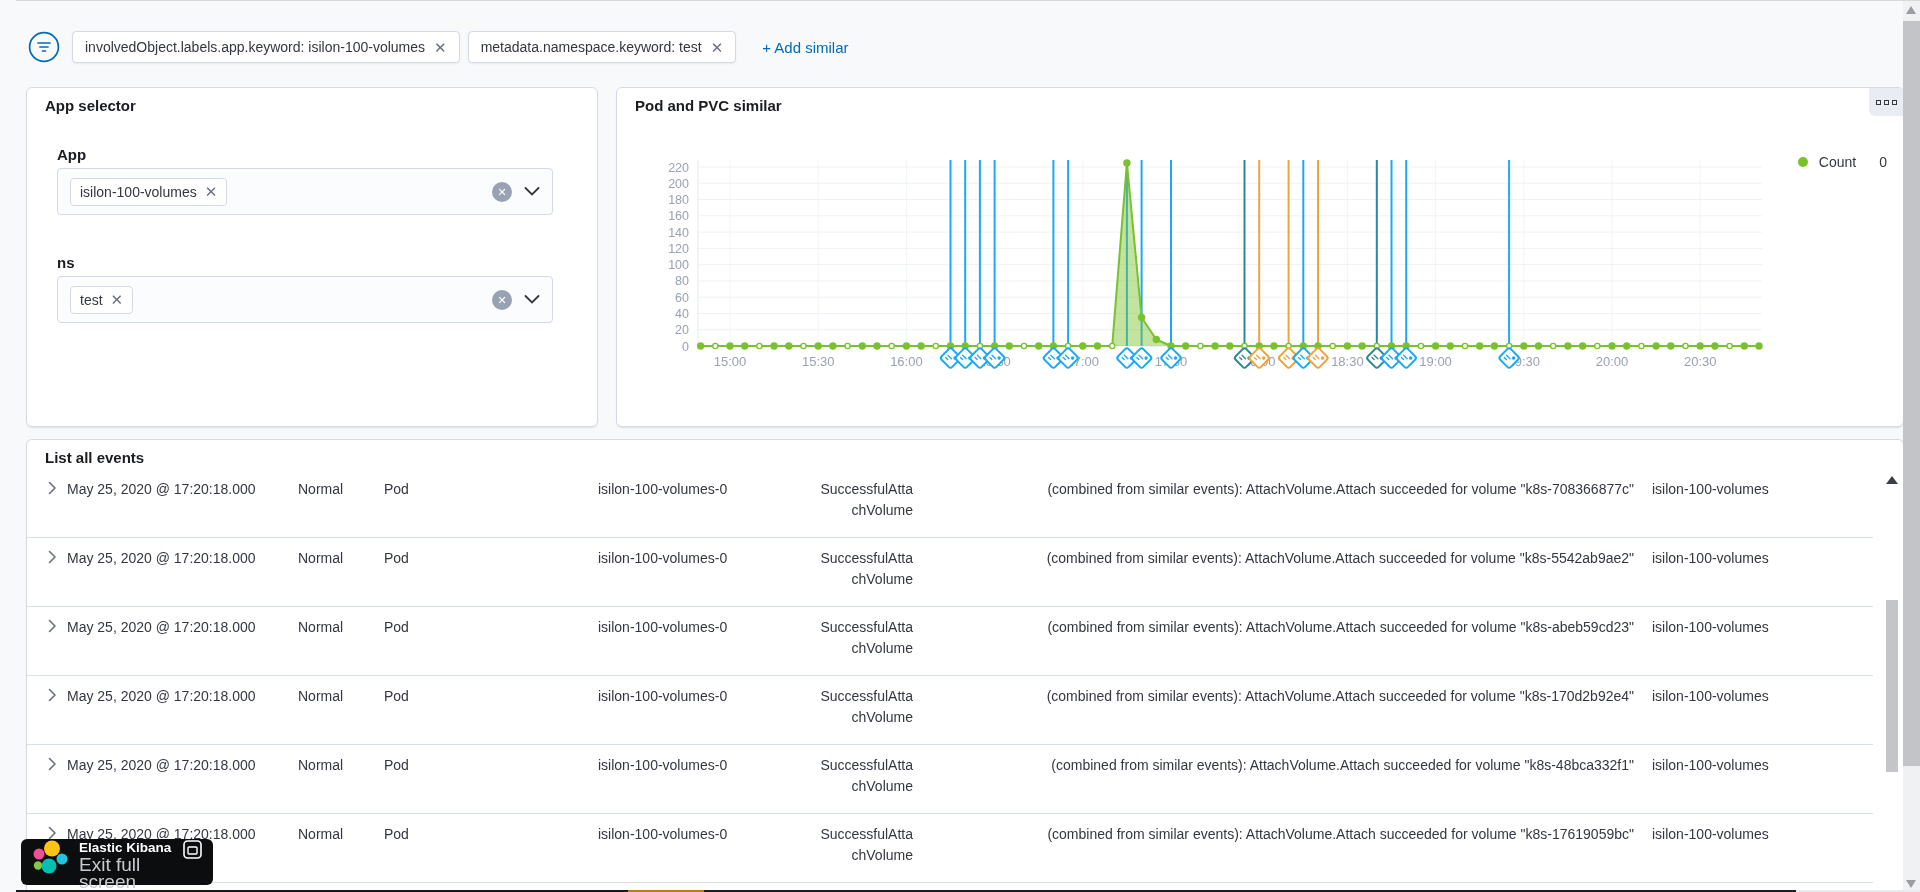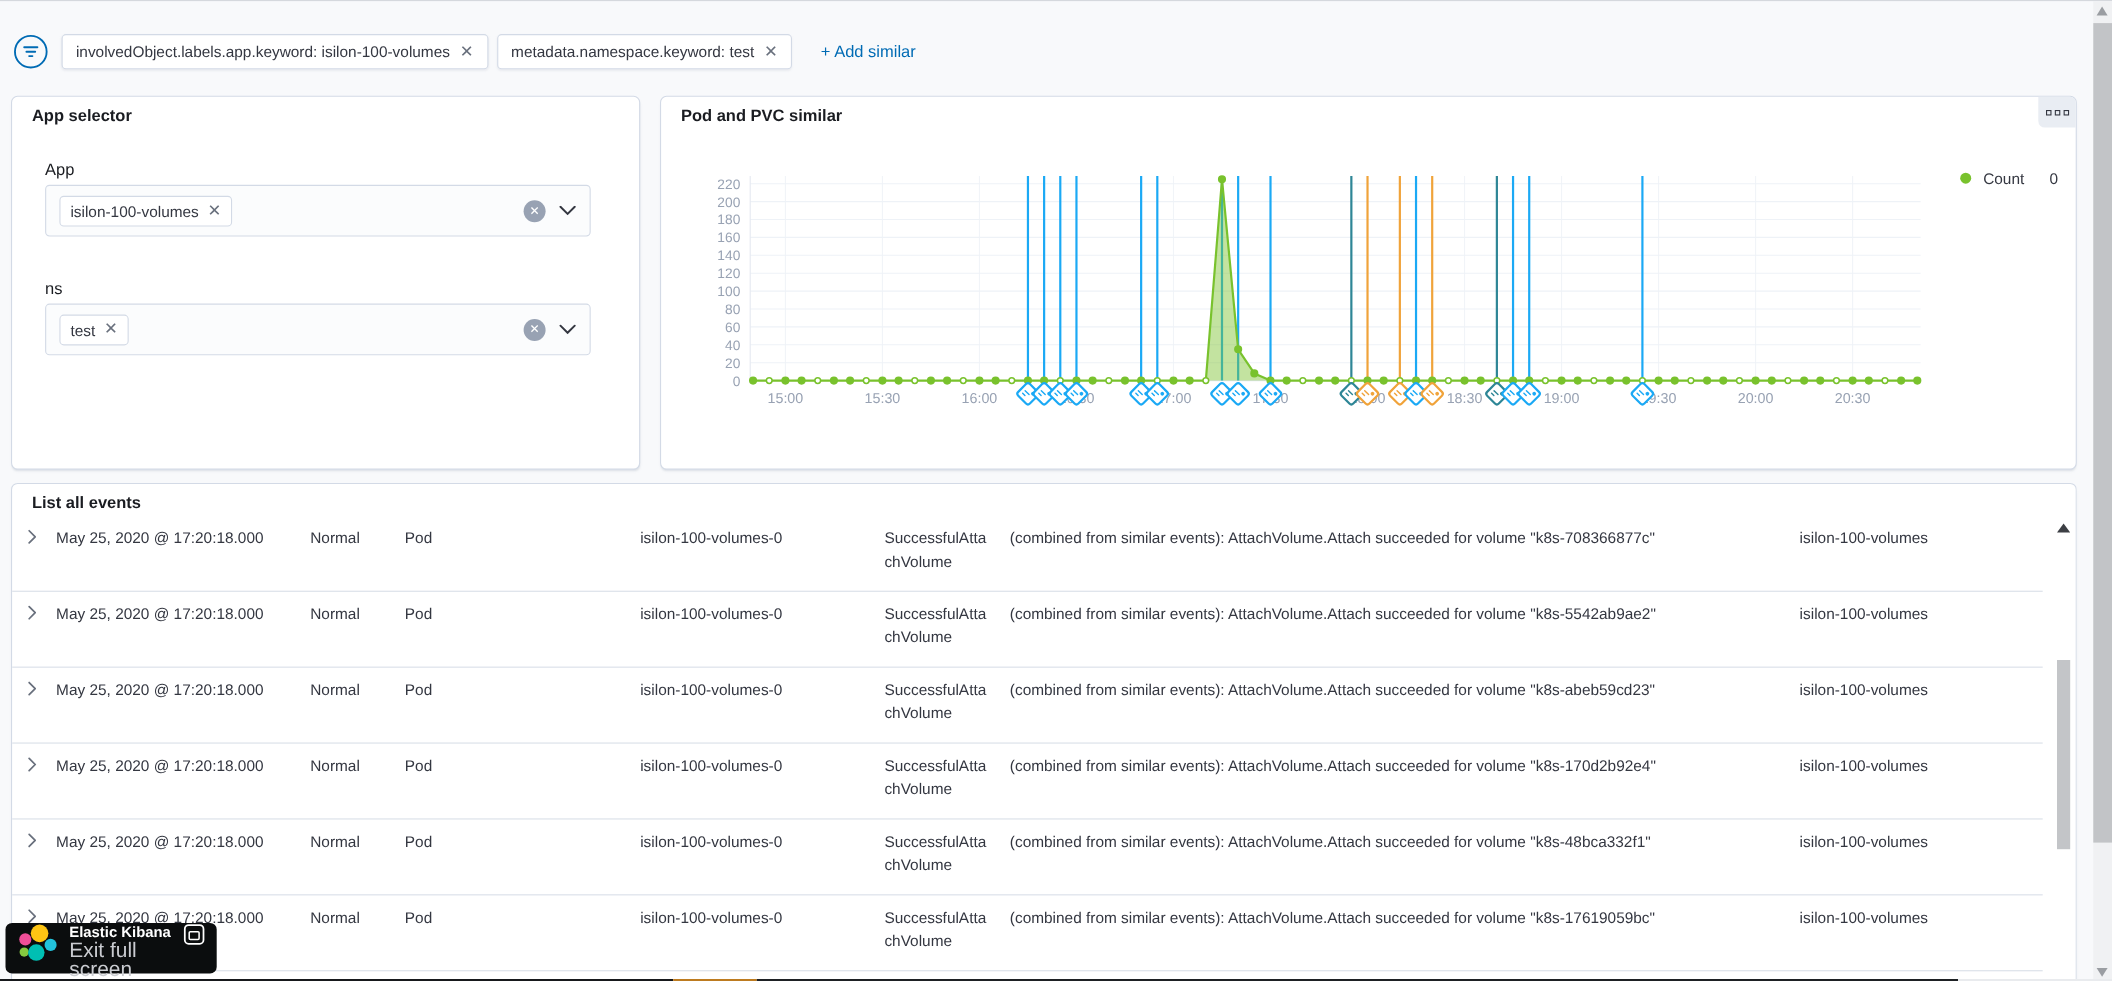--- a/index.html
+++ b/index.html
@@ -1,53 +1,53 @@
 <!DOCTYPE html>
 <html><head>
 <meta charset="utf-8">
 <style>
   * { margin:0; padding:0; box-sizing:border-box; }
   html,body { width:1920px; height:892px; overflow:hidden; }
   body { font-family:"Liberation Sans", sans-serif; background:#f8f9fb; color:#343741; position:relative; }
-  #stage { position:absolute; inset:0; border-top:1px solid #d5d8dd; }
+  #stage { position:absolute; inset:0; border-top:1px solid #d5d8dd;margin-left:16px; }
 
   
   .filter-bar { position:absolute; left:0; top:0; width:1900px; height:86px; }
   .filter-menu-btn { position:absolute; left:12px; top:30px; width:32px; height:32px; background:none; border:none; cursor:pointer; }
   .pill-row { position:absolute; left:56px; top:30px; display:flex; gap:8px; align-items:center; }
   .filter-pill { display:inline-flex; align-items:center; gap:9px; height:32px; padding:0 12px; background:#fff; border:1px solid #d3dae6; border-radius:4px; font-size:14px; color:#343741; box-shadow:0 1px 2px rgba(152,162,179,.15); cursor:pointer; white-space:nowrap; }
   .pill-x { color:#69707d; font-size:15px; line-height:1; cursor:pointer; }
   .add-filter { margin-left:18px; background:none; border:none; color:#006bb4; font-size:15px; font-family:inherit; cursor:pointer; }
 
   
   .panel { position:absolute; background:#fff; border:1px solid #d3dae6; border-radius:6px; box-shadow:0 2px 2px -1px rgba(152,162,179,.3); }
   .panel-title { position:absolute; left:18px; top:9px; font-size:15px; font-weight:700; color:#1a1c21; }
 
   
   #app-selector { left:10px; top:86px; width:572px; height:340px; }
-  .field-label { position:absolute; left:30px; font-size:15px; font-weight:400; color:#1a1c21; }
+  .field-label { position:absolute; left:30px; font-size:15px; font-weight:700; color:#1a1c21; }
   .combo { position:absolute; left:30px; width:496px; height:47px; background:#fbfcfd; border:1px solid #d3dae6; border-radius:4px; display:flex; align-items:center; padding:0 12px; cursor:text; }
   .combo .chip { display:inline-flex; align-items:center; gap:8px; height:28px; padding:0 9px; background:#fff; border:1px solid #d3dae6; border-radius:4px; font-size:14px; color:#343741; }
   .combo .spacer { flex:1; }
   .combo .clear-btn { width:20px; height:20px; border-radius:50%; background:#98a2b3; color:#fff; font-size:11px; line-height:20px; text-align:center; border:none; cursor:pointer; margin-right:12px; }
   .combo .caret { cursor:pointer; display:flex; }
 
   
   #chart-panel { left:600px; top:86px; width:1288px; height:340px; }
   .panel-options { position:absolute; right:0; top:0; width:34px; height:28px; background:#e9edf3; border:none; border-radius:0 5px 0 6px; cursor:pointer; display:flex; align-items:center; justify-content:center; gap:3px; }
   .panel-options i { width:5px; height:5px; border:1px solid #343741; display:block; }
   .chart-legend { position:absolute; right:16px; top:66px; display:flex; align-items:center; gap:11px; font-size:14px; color:#343741; cursor:pointer; }
   .legend-dot { width:10px; height:10px; border-radius:50%; }
   .legend-val { margin-left:12px; }
   #chart-svg { position:absolute; left:0; top:0; }
   .xaxis-title { position:absolute; left:81px; top:286px; width:1064px; text-align:center; font-size:13.5px; font-weight:700; color:#343741; }
 
   
   #events-table { left:10px; top:438px; width:1878px; height:460px; border-bottom:none; overflow:hidden; }
-  .rows { position:absolute; left:0; top:29px; right:30px; }
+  .rows { position:absolute; left:0; top:29px; right:30px;text-align:right; }
   .event-row { position:relative; height:69px; border-bottom:1px solid #d9dfe8; font-size:14px; color:#343741; cursor:pointer; }
   .event-row span { position:absolute; top:10px; line-height:21px; }
   .er-expand { left:14px; top:11px !important; width:16px; height:16px; cursor:pointer; }
   .er-time { left:40px; }
   .er-type { left:271px; }
   .er-kind { left:357px; }
   .er-object { left:571px; }
   .er-reason { left:793px; width:93px; word-break:break-all; }
   .er-message { left:907px; width:700px; }
   .er-app { left:1625px; }

